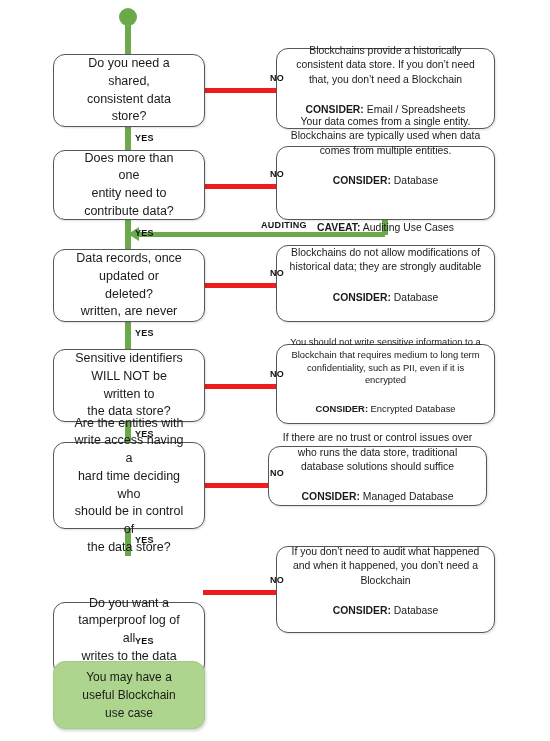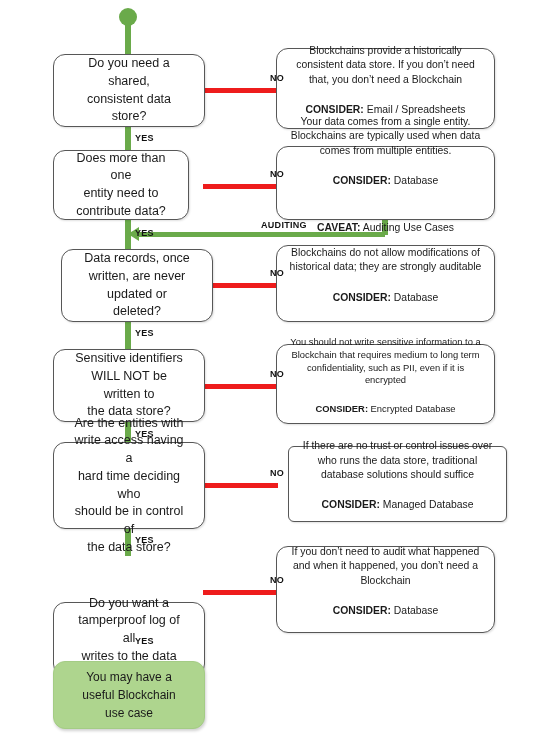--- a/index.html
+++ b/index.html
@@ -161,30 +161,30 @@
   <div class="edge-label" style="left:230px; top:468px;">NO</div>
   <div class="edge-label" style="left:230px; top:575px;">NO</div>
 
   <div class="edge-label" style="left:221px; top:220px;">AUDITING</div>
 
   <div class="node question" style="left:53px; top:54px; width:152px; height:73px;">
     <div>Do you need a shared,</div>
     <div>consistent data store?</div>
   </div>
 
-  <div class="node question" style="left:53px; top:150px; width:136px; height:70px;">
+  <div class="node question" style="left:53px; top:150px; width:152px; height:70px;">
     <div>Does more than one</div>
     <div>entity need to</div>
     <div>contribute data?</div>
   </div>
 
-  <div class="node question" style="left:53px; top:249px; width:152px; height:73px;margin-left:8px;">
+  <div class="node question" style="left:53px; top:249px; width:152px; height:73px;">
     <div>Data records, once</div>
+    <div>updated or deleted?</div>
     <div>written, are never</div>
-    <div>updated or deleted?</div>
   </div>
 
   <div class="node question" style="left:53px; top:349px; width:152px; height:73px;">
     <div>Sensitive identifiers</div>
     <div>WILL NOT be written to</div>
     <div>the data store?</div>
   </div>
 
   <div class="node question" style="left:53px; top:442px; width:152px; height:87px;">
     <div>Are the entities with</div>
@@ -224,21 +224,21 @@
     <div class="advice-gap"></div>
     <p class="advice-line"><b>CONSIDER:</b><span> Database</span></p>
   </div>
 
   <div class="node advice small" style="left:276px; top:344px; width:219px; height:80px;">
     <p class="advice-body">You should not write sensitive information to a Blockchain that requires medium to long term confidentiality, such as PII, even if it is encrypted</p>
     <div class="advice-gap"></div>
     <p class="advice-line"><b>CONSIDER:</b><span> Encrypted Database</span></p>
   </div>
 
-  <div class="node advice" style="left:288px; top:446px; width:219px; height:76px;border-radius:6px;">
+  <div class="node advice" style="left:268px; top:446px; width:219px; height:60px;">
     <p class="advice-body">If there are no trust or control issues over who runs the data store, traditional database solutions should suffice</p>
     <div class="advice-gap"></div>
     <p class="advice-line"><b>CONSIDER:</b><span> Managed Database</span></p>
   </div>
 
   <div class="node advice" style="left:276px; top:546px; width:219px; height:87px;">
     <p class="advice-body">If you don’t need to audit what happened and when it happened, you don’t need a Blockchain</p>
     <div class="advice-gap"></div>
     <p class="advice-line"><b>CONSIDER:</b><span> Database</span></p>
   </div>

